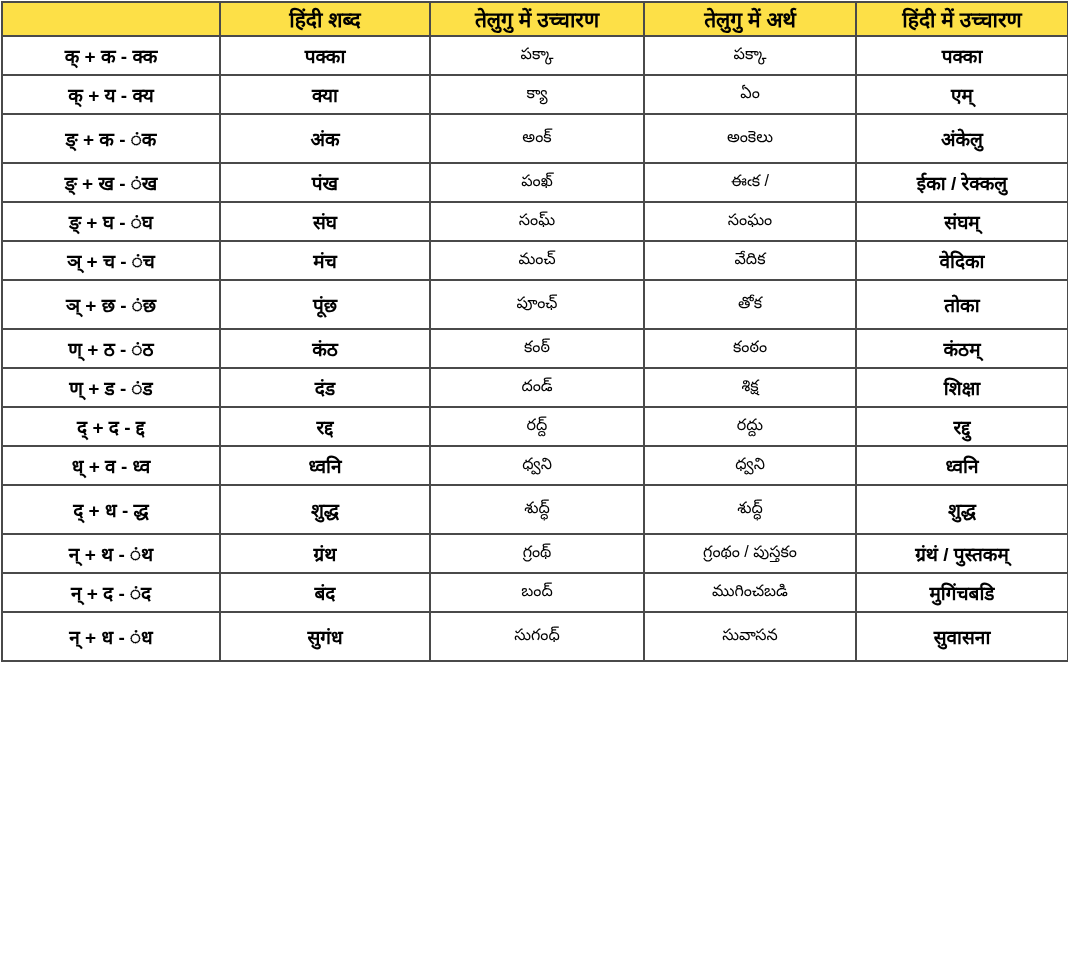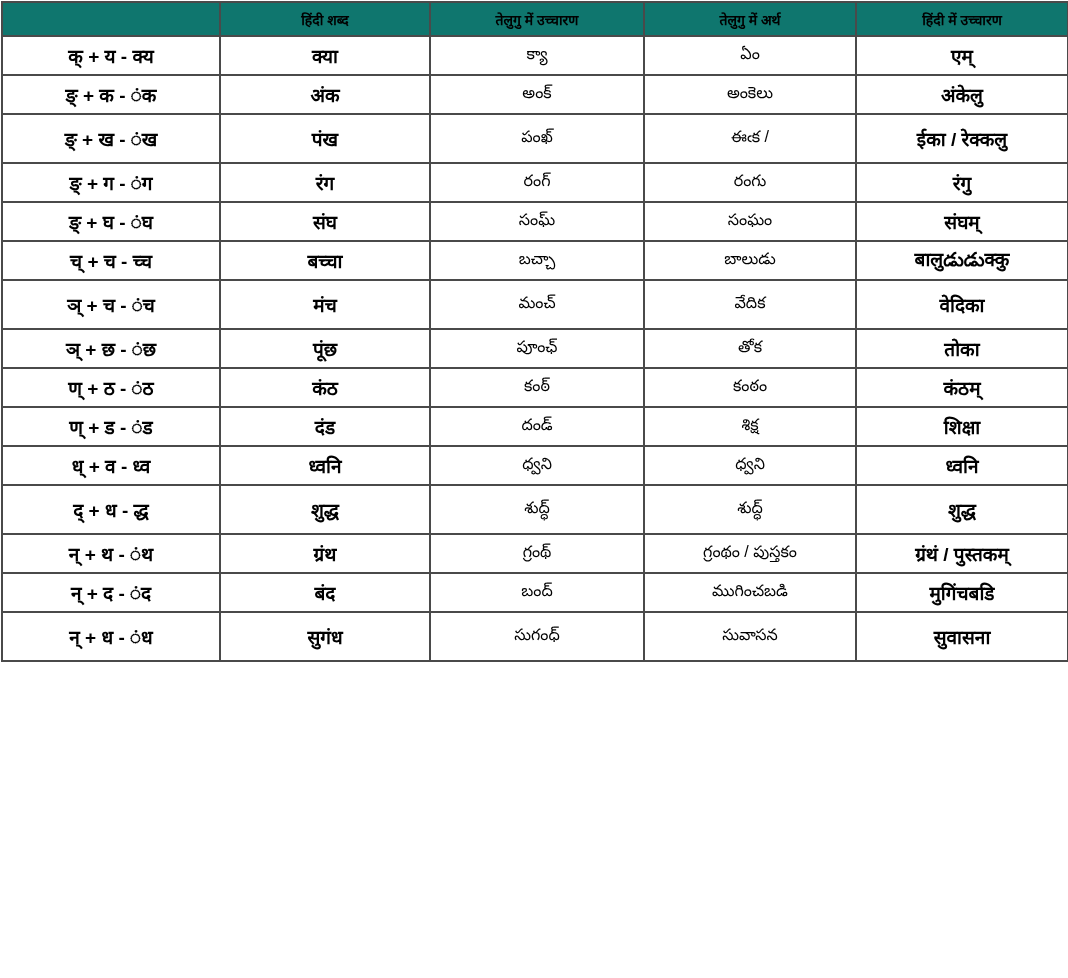--- a/index.html
+++ b/index.html
@@ -26,22 +26,22 @@
     border: 2px solid #4a4a4a;
     text-align: center;
     vertical-align: middle;
     padding: 2px 4px;
     overflow: hidden;
     white-space: nowrap;
   }
   thead th {
     height: 28px;
     font-weight: 700;
-    font-size: 14px;
-    background: #0f766e;
+    font-size: 21px;
+    background: #fde047;
   }
   tbody td {
     height: 33px;
   }
   
   tbody tr:nth-child(3) td,
   tbody tr:nth-child(7) td,
   tbody tr:nth-child(12) td,
   tbody tr:nth-child(15) td,
   tbody tr:nth-child(20) td,
@@ -79,20 +79,27 @@
       <tr>
         <th></th>
         <th>हिंदी शब्द</th>
         <th>तेलुगु में उच्चारण</th>
         <th>तेलुगु में अर्थ</th>
         <th>हिंदी में उच्चारण</th>
       </tr>
     </thead>
     <tbody>
         <tr>
+          <td class="c-formula">क् + क - क्क</td>
+          <td class="c-hword">पक्का</td>
+          <td class="c-tpron">పక్కా</td>
+          <td class="c-tmean">పక్కా</td>
+          <td class="c-hpron">पक्का</td>
+        </tr>
+        <tr>
           <td class="c-formula">क् + य - क्य</td>
           <td class="c-hword">क्या</td>
           <td class="c-tpron">క్యా</td>
           <td class="c-tmean">ఏం</td>
           <td class="c-hpron">एम्</td>
         </tr>
         <tr>
           <td class="c-formula">ङ् + क - ंक</td>
           <td class="c-hword">अंक</td>
           <td class="c-tpron">అంక్</td>
@@ -100,39 +107,25 @@
           <td class="c-hpron">अंकेलु</td>
         </tr>
         <tr>
           <td class="c-formula">ङ् + ख - ंख</td>
           <td class="c-hword">पंख</td>
           <td class="c-tpron">పంఖ్</td>
           <td class="c-tmean">ఈఁక /</td>
           <td class="c-hpron">ईका / रेक्कलु</td>
         </tr>
         <tr>
-          <td class="c-formula">ङ् + ग - ंग</td>
-          <td class="c-hword">रंग</td>
-          <td class="c-tpron">రంగ్</td>
-          <td class="c-tmean">రంగు</td>
-          <td class="c-hpron">रंगु</td>
-        </tr>
-        <tr>
           <td class="c-formula">ङ् + घ - ंघ</td>
           <td class="c-hword">संघ</td>
           <td class="c-tpron">సంఘ్</td>
           <td class="c-tmean">సంఘం</td>
           <td class="c-hpron">संघम्</td>
-        </tr>
-        <tr>
-          <td class="c-formula">च् + च - च्च</td>
-          <td class="c-hword">बच्चा</td>
-          <td class="c-tpron">బచ్చా</td>
-          <td class="c-tmean">బాలుడు</td>
-          <td class="c-hpron">बालुడుడుक्कु</td>
         </tr>
         <tr>
           <td class="c-formula">ञ् + च - ंच</td>
           <td class="c-hword">मंच</td>
           <td class="c-tpron">మంచ్</td>
           <td class="c-tmean">వేదిక</td>
           <td class="c-hpron">वेदिका</td>
         </tr>
         <tr>
           <td class="c-formula">ञ् + छ - ंछ</td>
@@ -147,20 +140,27 @@
           <td class="c-tpron">కంఠ్</td>
           <td class="c-tmean">కంఠం</td>
           <td class="c-hpron">कंठम्</td>
         </tr>
         <tr>
           <td class="c-formula">ण् + ड - ंड</td>
           <td class="c-hword">दंड</td>
           <td class="c-tpron">దండ్</td>
           <td class="c-tmean">శిక్ష</td>
           <td class="c-hpron">शिक्षा</td>
+        </tr>
+        <tr>
+          <td class="c-formula">द् + द - द्द</td>
+          <td class="c-hword">रद्द</td>
+          <td class="c-tpron">రద్ద్</td>
+          <td class="c-tmean">రద్దు</td>
+          <td class="c-hpron">रद्दु</td>
         </tr>
         <tr>
           <td class="c-formula">ध् + व - ध्व</td>
           <td class="c-hword">ध्वनि</td>
           <td class="c-tpron">ధ్వని</td>
           <td class="c-tmean">ధ్వని</td>
           <td class="c-hpron">ध्वनि</td>
         </tr>
         <tr>
           <td class="c-formula">द् + ध - द्ध</td>

